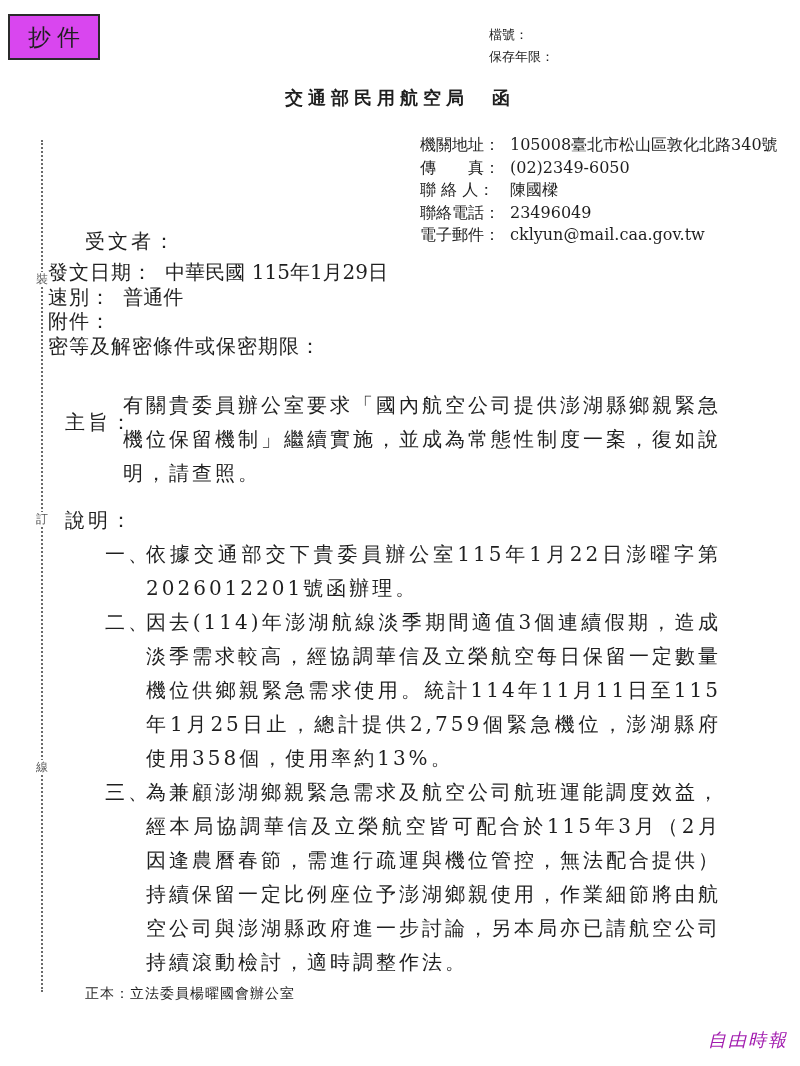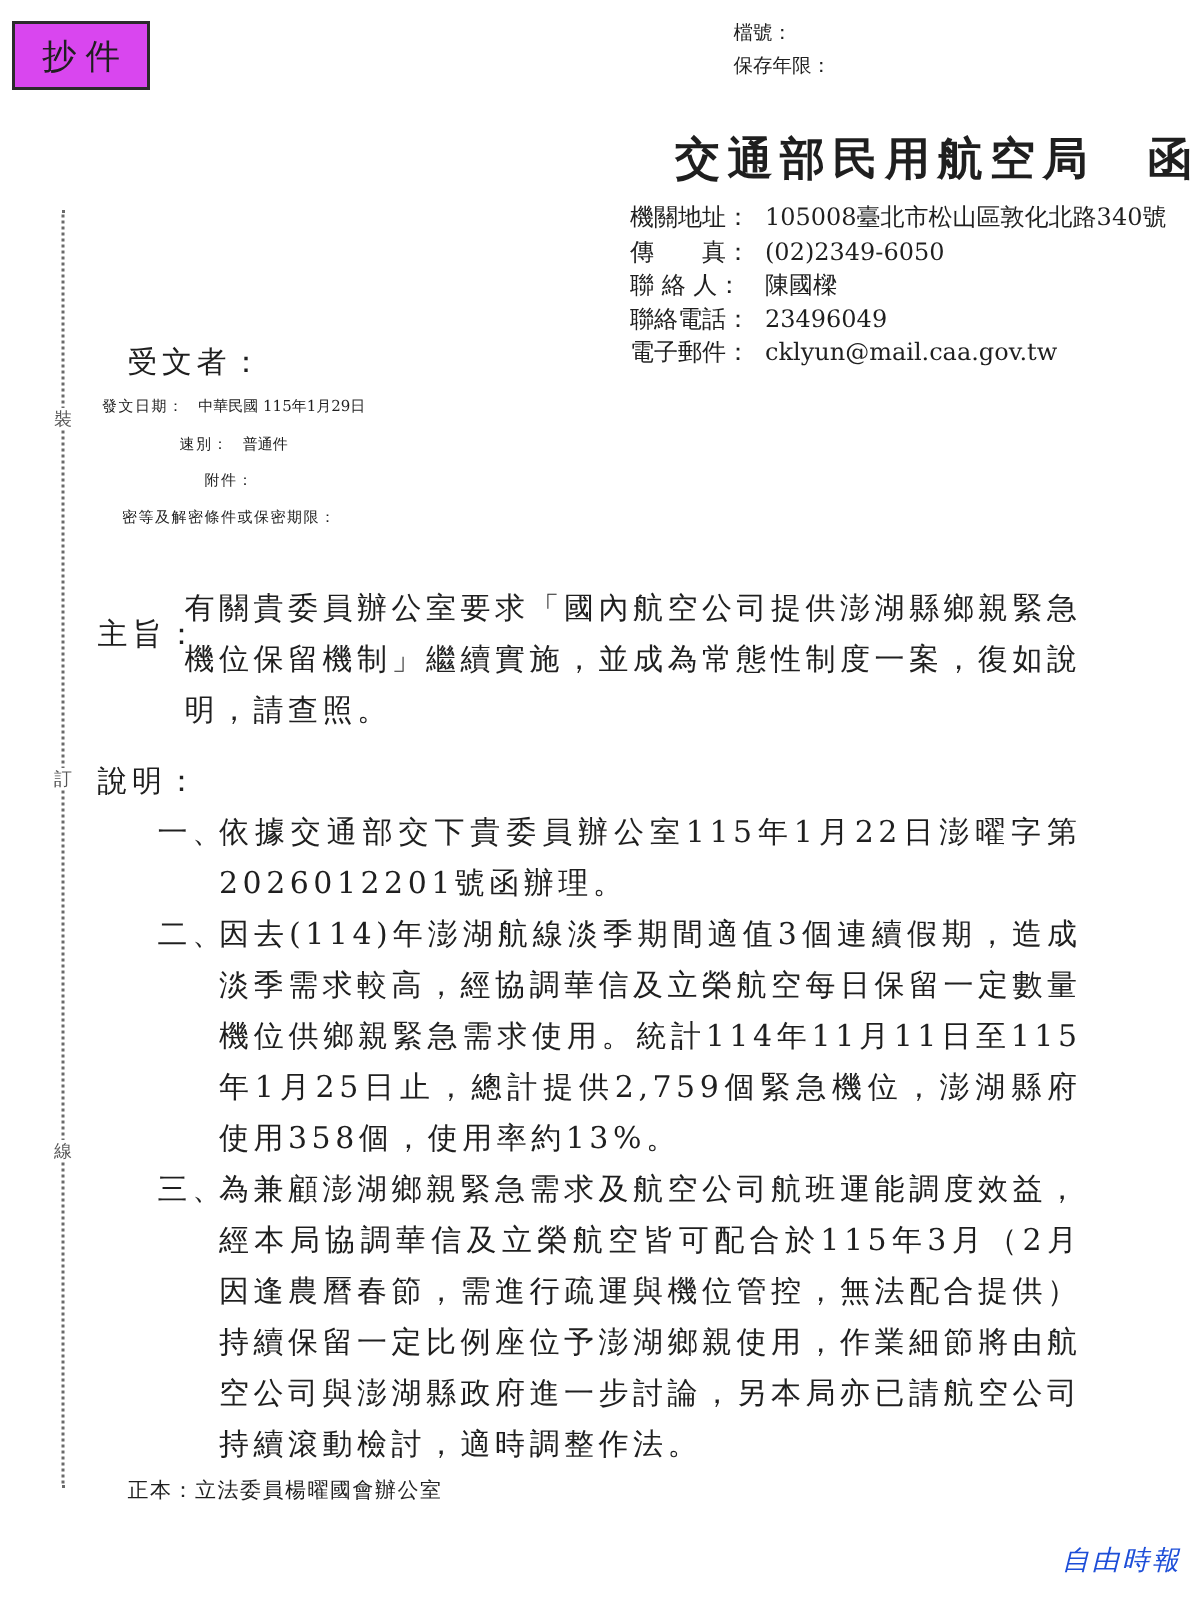--- a/index.html
+++ b/index.html
@@ -18,40 +18,40 @@
   .stamp {
     position: absolute; left: 8px; top: 14px;
     width: 82px; height: 42px;
     border: 2px solid #2b2b2b;
     display: flex; align-items: center; justify-content: center;
     font-size: 23px; letter-spacing: 6px; padding-left: 6px;
     background: #d946ef;
   }
 
   
-  .file-block { position: absolute; left: 489px; top: 12px; font-size: 13px; line-height: 22px; }
+  .file-block { position: absolute; left: 489px; top: 24px; font-size: 13px; line-height: 22px; }
   .file-block div { white-space: pre; }
 
   
   .doc-title {
     position: absolute; left: 0; top: 86px; width: 100%;
-    text-align: right; font-size: 30px; font-weight: 600; letter-spacing: 5px;
+    text-align: center; font-size: 18px; font-weight: 600; letter-spacing: 5px;
   }
 
   
   .sender { position: absolute; left: 420px; top: 134px; width: 372px; font-size: 16px; line-height: 22.5px; }
   .info-row { position: relative; padding-left: 90px; }
   .info-label { position: absolute; left: 0; top: 0; white-space: pre; }
   .info-value { word-break: break-all; }
 
   
   .recipient { position: absolute; left: 85px; top: 228px; font-size: 20px; letter-spacing: 3px; }
 
   
-  .meta { position: absolute; left: 68px; top: 260px; font-size: 10px; line-height: 24.5px; text-align: center; }
+  .meta { position: absolute; left: 48px; top: 260px; font-size: 20px; line-height: 24.5px; }
   .meta-row .meta-label { letter-spacing: 1px; }
   .meta-row .meta-value { margin-left: 6px; }
 
   
   .body-col { position: absolute; left: 65px; top: 388px; width: 656px; font-size: 20px; line-height: 34px; letter-spacing: 3px; text-align: justify; }
   .para { position: relative; padding-left: 58px; margin-bottom: 13px; }
   .para-label { position: absolute; left: 0; top: 17px; letter-spacing: 3px; }
   .expl-label { margin-bottom: 0; }
   .items { margin-left: 40px; }
   .item { position: relative; padding-left: 41px; }
@@ -69,21 +69,21 @@
     position: absolute; left: 35px; width: 14px; text-align: center;
     font-size: 12px; color: #555; background: #fff; line-height: 14px;
   }
   .binding-char.c0 { top: 272px; }
   .binding-char.c1 { top: 512px; }
   .binding-char.c2 { top: 760px; }
 
   
   .watermark {
     position: absolute; right: 12px; top: 1028px;
-    font-size: 18px; font-style: italic; color: #1d4ed8; letter-spacing: 2px;
+    font-size: 18px; font-style: italic; color: #a21caf; letter-spacing: 2px;
   }
 </style>
 </head>
 <body>
 
 <div class="page">
 
   <div class="stamp">
     <span>抄件</span>
   </div>

